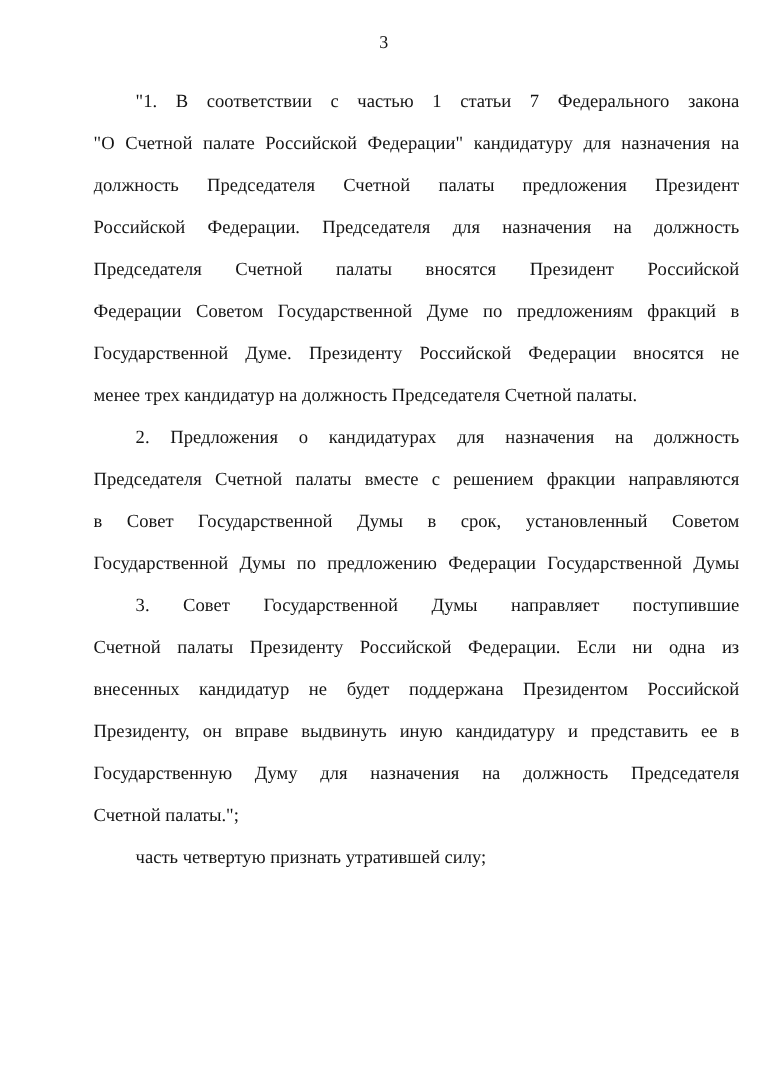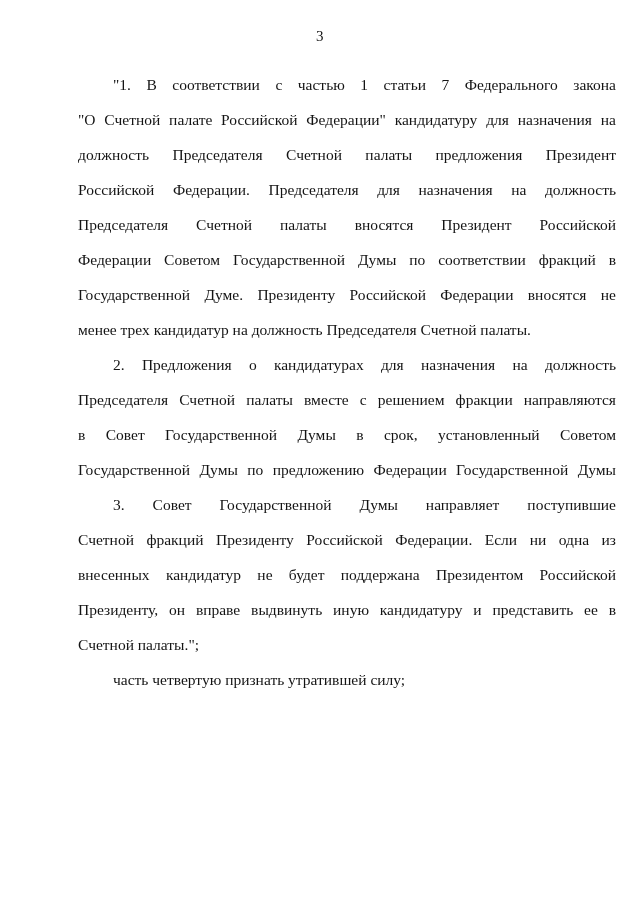--- a/index.html
+++ b/index.html
@@ -57,34 +57,35 @@
 
 <div class="page">
   <div class="page-number">3</div>
   <div class="doc-body">
       <div class="paragraph">
         <div class="line first">"1. В соответствии с частью 1 статьи 7 Федерального закона</div>
         <div class="line">"О Счетной палате Российской Федерации" кандидатуру для назначения на</div>
         <div class="line">должность Председателя Счетной палаты предложения Президент</div>
         <div class="line">Российской Федерации. Председателя для назначения на должность</div>
         <div class="line">Председателя Счетной палаты вносятся Президент Российской</div>
-        <div class="line">Федерации Советом Государственной Думы по соответствии фракций в</div>
+        <div class="line">Федерации Советом Государственной Думе по предложениям фракций в</div>
         <div class="line">Государственной Думе. Президенту Российской Федерации вносятся не</div>
         <div class="line last">менее трех кандидатур на должность Председателя Счетной палаты.</div>
       </div>
       <div class="paragraph">
         <div class="line first">2. Предложения о кандидатурах для назначения на должность</div>
         <div class="line">Председателя Счетной палаты вместе с решением фракции направляются</div>
         <div class="line">в Совет Государственной Думы в срок, установленный Советом</div>
         <div class="line">Государственной Думы по предложению Федерации Государственной Думы</div>
       </div>
       <div class="paragraph">
         <div class="line first">3. Совет Государственной Думы направляет поступившие</div>
-        <div class="line">Счетной фракций Президенту Российской Федерации. Если ни одна из</div>
+        <div class="line">Счетной палаты Президенту Российской Федерации. Если ни одна из</div>
         <div class="line">внесенных кандидатур не будет поддержана Президентом Российской</div>
         <div class="line">Президенту, он вправе выдвинуть иную кандидатуру и представить ее в</div>
+        <div class="line">Государственную Думу для назначения на должность Председателя</div>
         <div class="line last">Счетной палаты.";</div>
       </div>
       <div class="paragraph">
         <div class="line first last">часть четвертую признать утратившей силу;</div>
       </div>
     </div>
 </div>
 
 </body></html>

